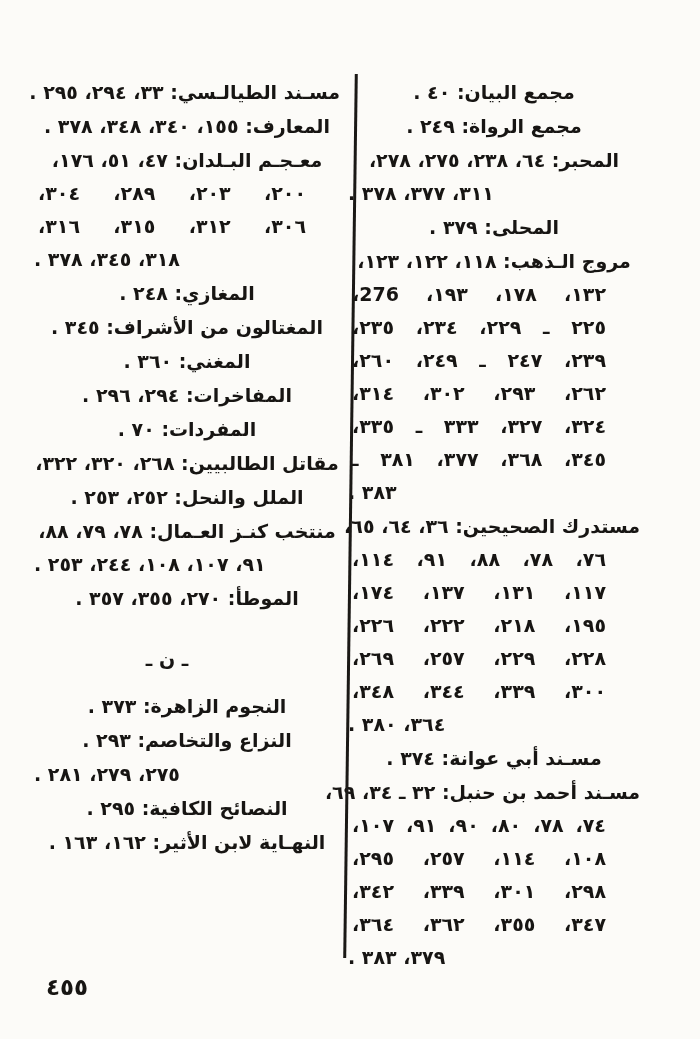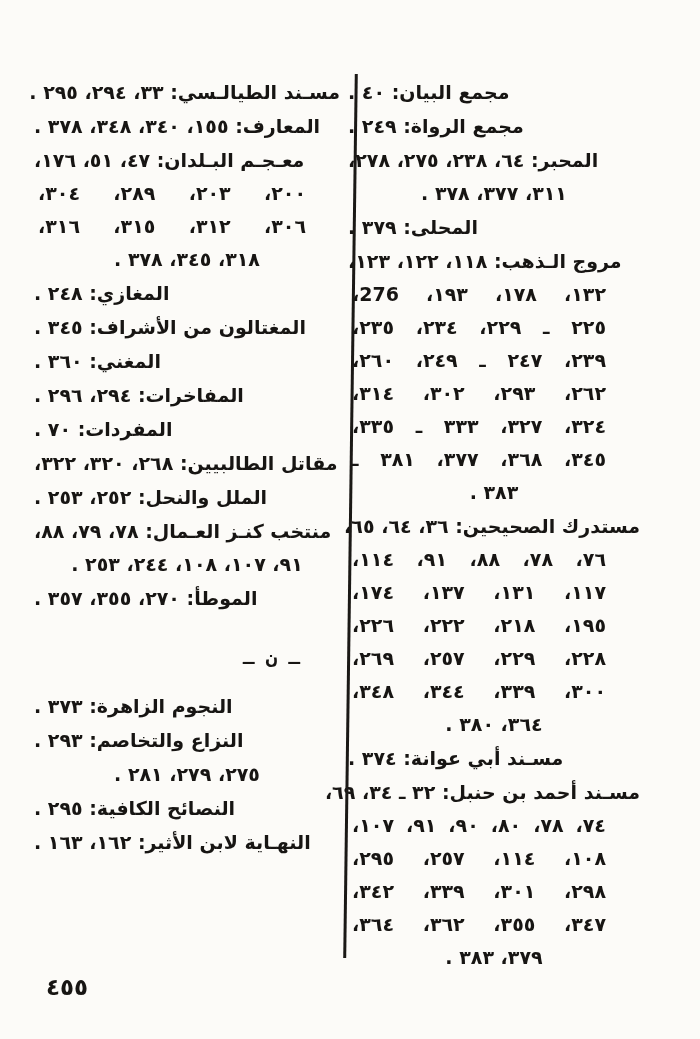--- a/index.html
+++ b/index.html
@@ -24,35 +24,34 @@
     transform:rotate(0.75deg);
     transform-origin:center center;
   }
   .entry{margin-bottom:1px;}
   .line{
     direction:rtl;
     line-height:33px;
     font-size:19px;
     letter-spacing:0;
   }
-  .l-start{text-align:left;white-space:nowrap;}
+  .l-start{text-align:center;white-space:nowrap;}
   .l-spread{
     text-align:justify;
     text-align-last:justify;
     padding-right:34px;
     padding-left:4px;
   }
-  .l-center{text-align:center;}
+  .l-center{text-align:left;}
   .section-heading{
     direction:rtl;
-    text-align:right;
+    text-align:center;
     font-size:19px;
     line-height:33px;
     margin:28px 40px 14px 0;
-    font-family:Liberation Mono, monospace;
   }
   .page-number{
     position:absolute;
     left:46px;top:974px;
     font-size:23px;
     font-weight:700;
     direction:rtl;
   }
 </style>
 </head>

